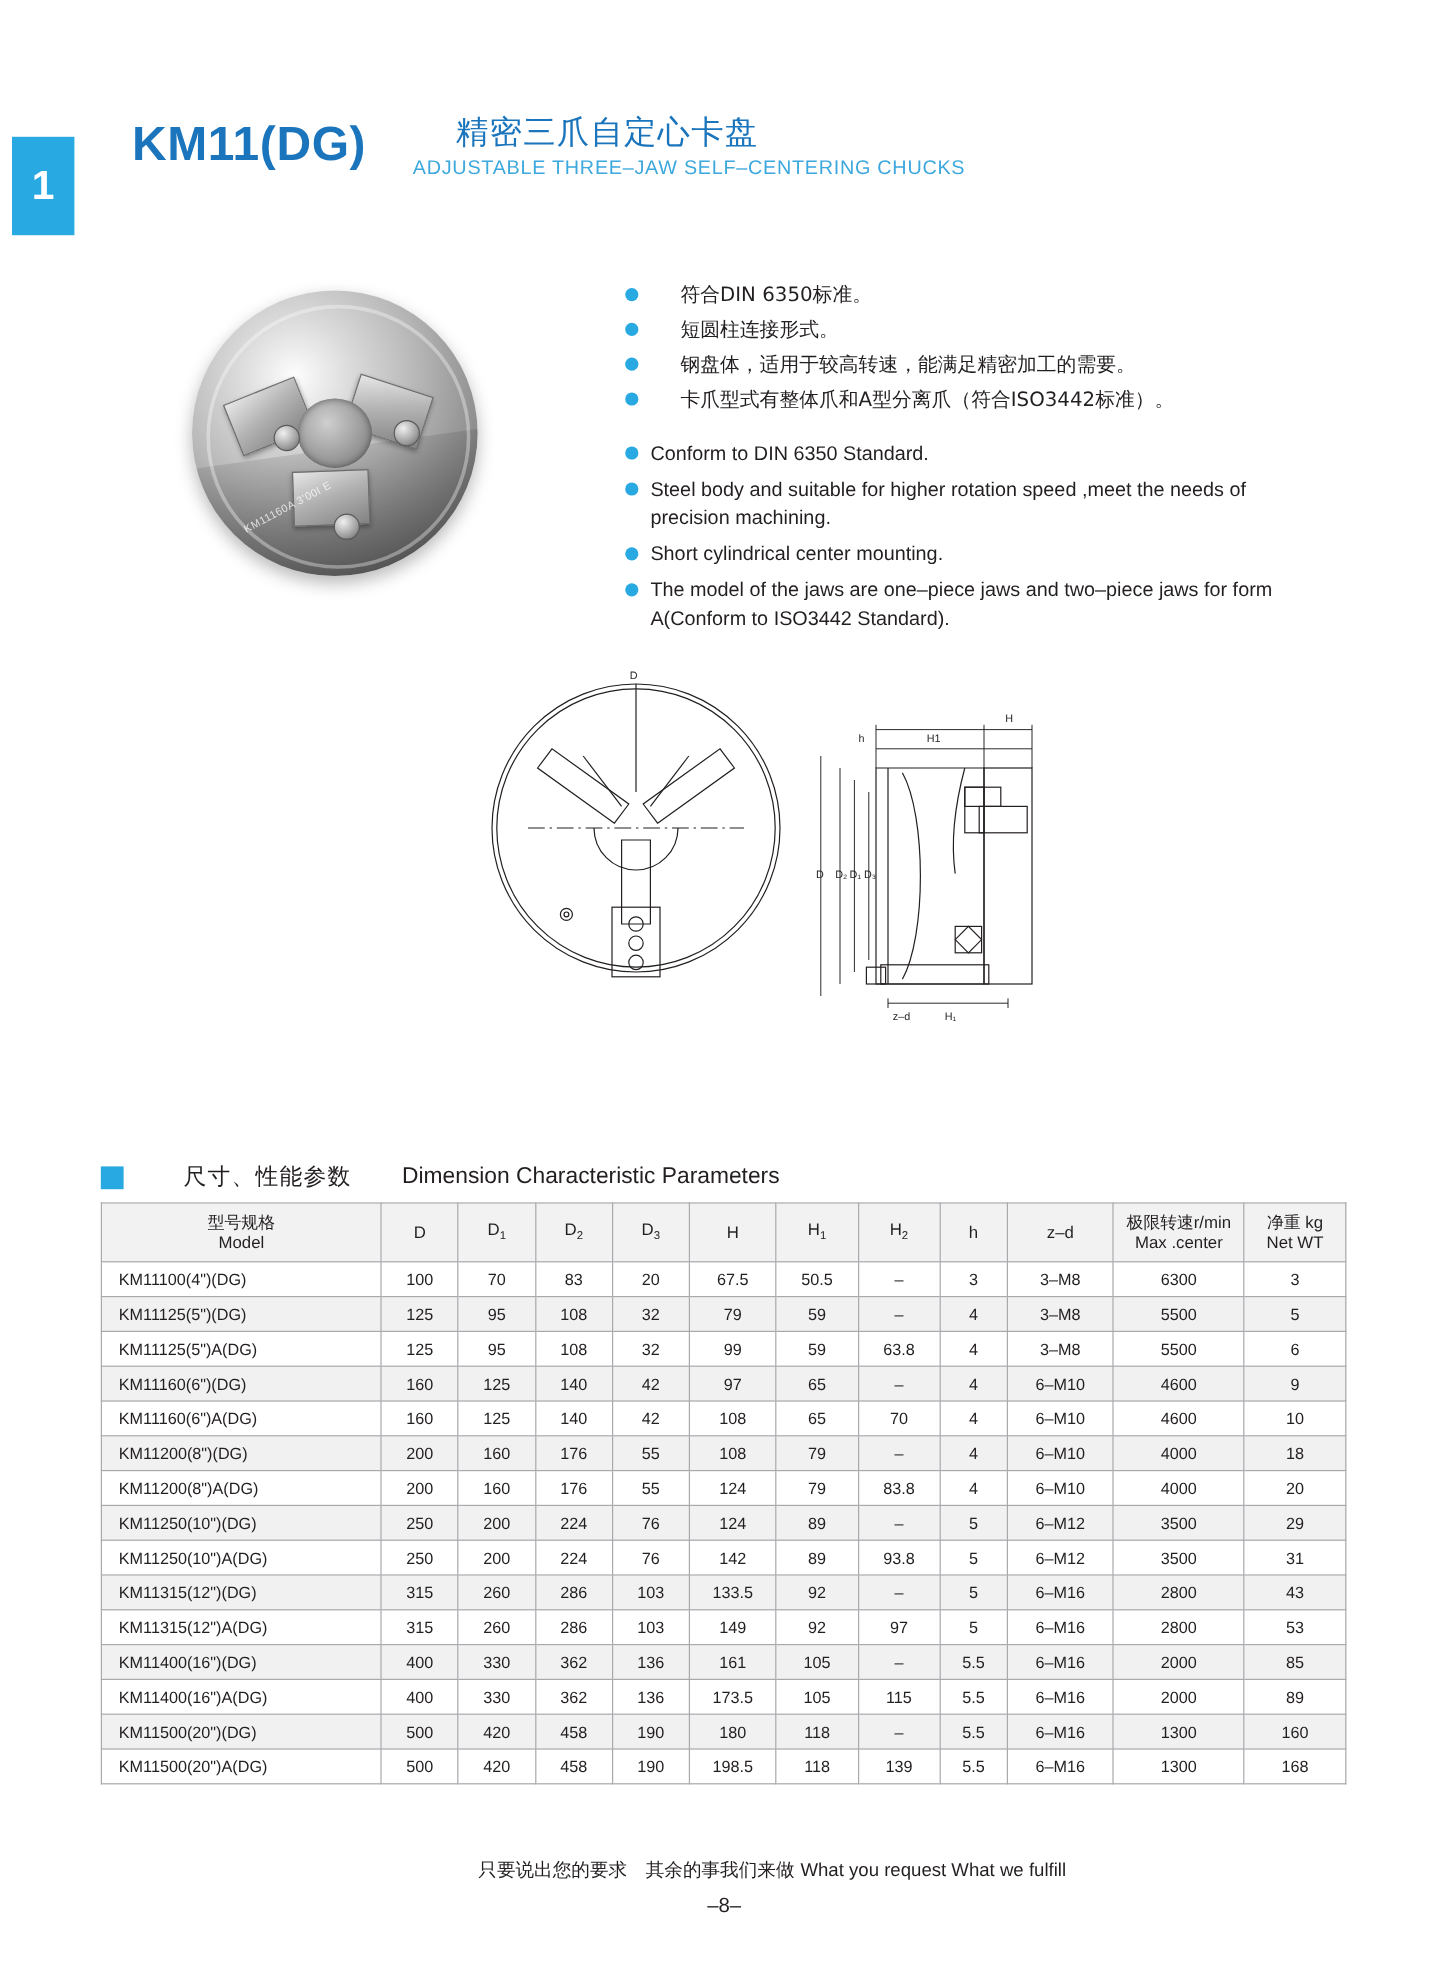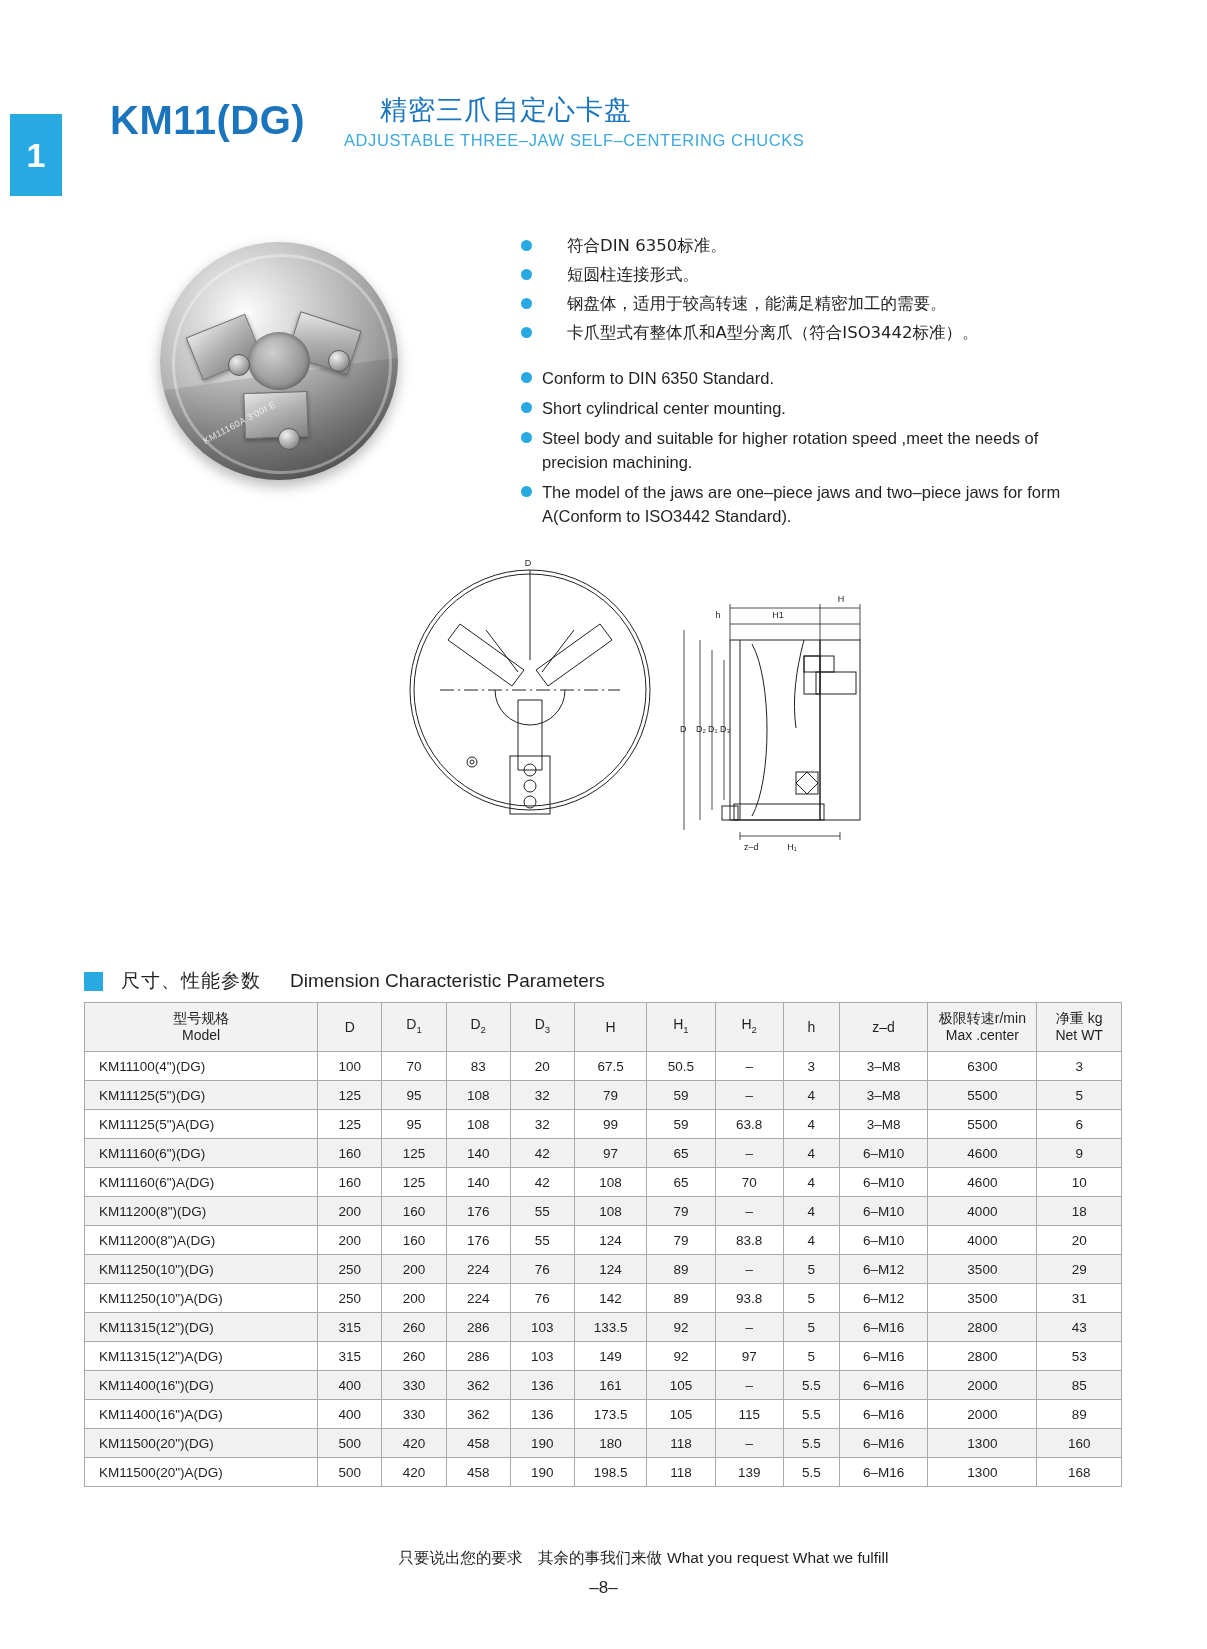--- a/index.html
+++ b/index.html
@@ -195,37 +195,38 @@
     height: 350px;
   }
 
   
   .param-head {
     position: absolute;
     left: 84px;
     top: 968px;
     display: flex;
     align-items: center;
+    gap: 32px;
   }
   .param-head .sq {
     width: 19px;
     height: 19px;
     background: #29a9e1;
     margin-right: 18px;
   }
   .param-head .cn {
     font-size: 19px;
     color: #231f20;
     font-family: "DejaVu Sans", sans-serif;
     letter-spacing: 1px;
   }
   .param-head .en {
     font-size: 19px;
     color: #231f20;
-    margin-left: 29px;
+    margin-left: 10px;
   }
 
   
   table.spec {
     position: absolute;
     left: 84px;
     top: 1002px;
     width: 1038px;
     border-collapse: collapse;
     font-size: 13.5px;
@@ -319,25 +320,25 @@
     </div>
 
     <div class="gap"></div>
 
     <div class="feat-row">
       <span class="dot"></span>
       <span class="feat-en">Conform to DIN 6350 Standard.</span>
     </div>
     <div class="feat-row">
       <span class="dot"></span>
+      <span class="feat-en">Steel body and suitable for higher rotation speed ,meet the needs of precision machining.</span>
+    </div>
+    <div class="feat-row">
+      <span class="dot"></span>
       <span class="feat-en">Short cylindrical center mounting.</span>
-    </div>
-    <div class="feat-row">
-      <span class="dot"></span>
-      <span class="feat-en">Steel body and suitable for higher rotation speed ,meet the needs of precision machining.</span>
     </div>
     <div class="feat-row">
       <span class="dot"></span>
       <span class="feat-en">The model of the jaws are one–piece jaws and two–piece jaws for form A(Conform to ISO3442 Standard).</span>
     </div>
   </div>
 
   <div class="drawings">
     <svg width="600" height="350" viewBox="0 0 600 350">
       <g fill="none" stroke="#231f20" stroke-width="1">

